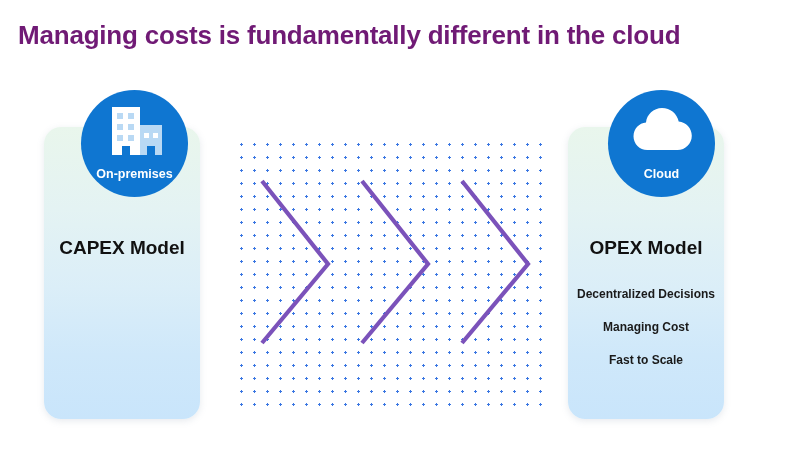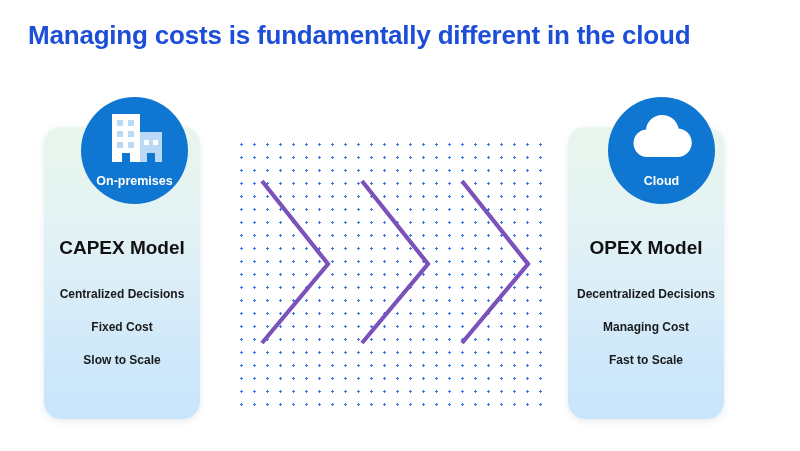--- a/index.html
+++ b/index.html
@@ -18,25 +18,25 @@
     position: absolute;
     inset: 0;
     width: 800px;
     height: 451px;
     background: #ffffff;
   }
 
   
   #slide-title {
     position: absolute;
-    left: 28px;
+    left: 18px;
     top: 20px;
     font-size: 26px;
     font-weight: 700;
-    color: #1d4ed8;
+    color: #701a75;
     letter-spacing: -0.2px;
     white-space: nowrap;
   }
 
   
   .card {
     position: absolute;
     top: 127px;
     width: 156px;
     height: 292px;
@@ -71,21 +71,21 @@
   .card-list li {
     font-size: 12px;
     font-weight: 600;
     color: #1a1a1a;
     margin: 0 0 19px 0;
   }
 
   
   .badge {
     position: absolute;
-    top: 97px;
+    top: 90px;
     width: 107px;
     height: 107px;
     border-radius: 50%;
     background: #0f76d1;
   }
   #badge-onprem { left: 81px; }
   #badge-cloud  { left: 608px; }
 
   .badge-icon {
     position: absolute;
@@ -141,25 +141,20 @@
   <div id="dot-grid"></div>
 
   <svg id="chevrons" viewBox="0 0 800 451" width="800" height="451" fill="none">
     <polyline points="262,181 328,264 262,343" stroke="#7b52ba" stroke-width="4.2" stroke-linecap="butt" stroke-linejoin="miter" fill="none"></polyline>
     <polyline points="362,181 428,264 362,343" stroke="#7b52ba" stroke-width="4.2" stroke-linecap="butt" stroke-linejoin="miter" fill="none"></polyline>
     <polyline points="462,181 528,264 462,343" stroke="#7b52ba" stroke-width="4.2" stroke-linecap="butt" stroke-linejoin="miter" fill="none"></polyline>
   </svg>
 
   <div class="card" id="card-left">
     <div class="card-title">CAPEX Model</div>
-    <ul class="card-list">
-      <li>Centralized Decisions</li>
-      <li>Fixed Cost</li>
-      <li>Slow to Scale</li>
-    </ul>
   </div>
 
   <div class="card" id="card-right">
     <div class="card-title">OPEX Model</div>
     <ul class="card-list">
       <li>Decentralized Decisions</li>
       <li>Managing Cost</li>
       <li>Fast to Scale</li>
     </ul>
   </div>

